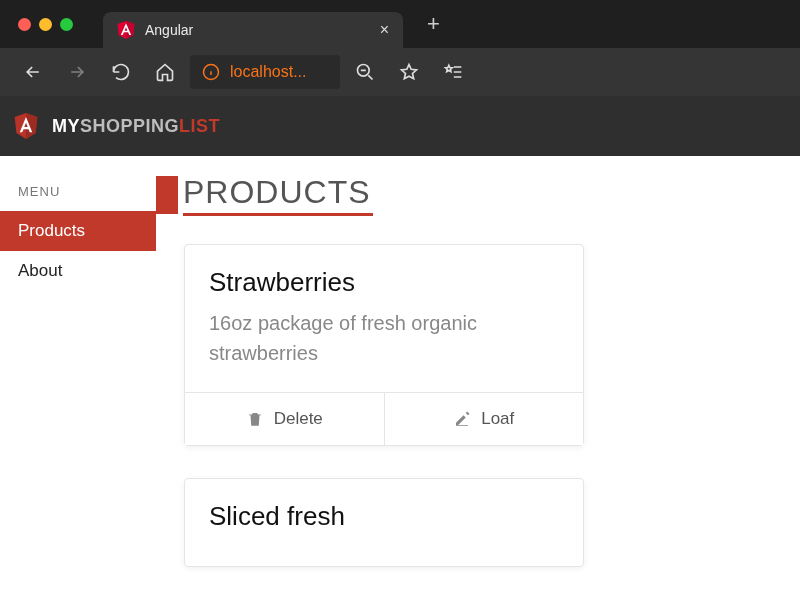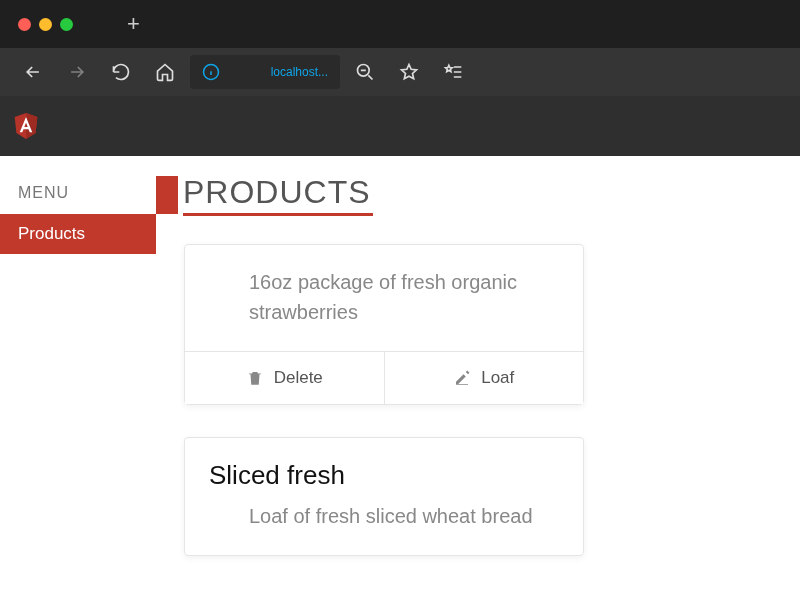--- a/index.html
+++ b/index.html
@@ -12,59 +12,68 @@
   .traffic-light { width: 13px; height: 13px; border-radius: 50%; }
   .tl-red { background: #ff5f56; } .tl-yellow { background: #ffbd2e; } .tl-green { background: #27c93f; }
   .tab { background: #353535; height: 36px; width: 300px; margin-top: 12px; border-radius: 8px 8px 0 0; display: flex; align-items: center; padding: 0 14px; color: #eaeaea; font-size: 14px; position: relative; }
   .tab .favicon { width: 18px; height: 18px; margin-right: 10px; }
   .tab .close { margin-left: auto; color: #ddd; font-size: 16px; cursor: pointer; }
   .new-tab { color: #ccc; font-size: 22px; margin-left: 16px; padding: 4px 8px; cursor: pointer; line-height: 1; }
 
   .toolbar { background: #353535; height: 48px; display: flex; align-items: center; padding: 0 14px; gap: 6px; }
   .tb-btn { width: 38px; height: 38px; display: inline-flex; align-items: center; justify-content: center; color: #ddd; border-radius: 4px; cursor: pointer; }
   .tb-btn svg { width: 20px; height: 20px; }
-  .addr { display: flex; align-items: center; background: #2a2a2a; border-radius: 4px; height: 34px; padding: 0 12px; color: #0ea5e9; font-size: 12px; width: 150px; gap: 10px; justify-content: space-between; }
+  .addr { display: flex; align-items: center; background: #2a2a2a; border-radius: 4px; height: 34px; padding: 0 12px; color: #f97316; font-size: 16px; width: 150px; gap: 10px; }
   .addr svg { width: 18px; height: 18px; flex-shrink: 0; }
   .addr span { white-space: nowrap; overflow: hidden; text-overflow: ellipsis; }
 
   
   .app-header { background: #2f2f2f; height: 60px; display: flex; align-items: center; padding: 0 14px; }
   .app-logo { width: 24px; height: 28px; margin-right: 14px; }
   .brand { font-size: 18px; font-weight: 700; letter-spacing: 0.5px; }
   .brand .w { color: #fff; } .brand .g { color: #bdbdbd; } .brand .r { color: #c0392b; }
 
   
   .content { display: flex; height: calc(592px - 48px - 48px - 60px); background: #fff; }
   .sidebar { width: 156px; padding: 24px 0 0 0; }
-  .menu-title { font-size: 16px; color: #777; letter-spacing: 1px; padding: 4px 18px 12px; }
+  .menu-title { font-size: 13px; color: #777; letter-spacing: 1px; padding: 4px 18px 12px; }
   .menu-item { display: block; padding: 10px 18px; font-size: 17px; color: #222; cursor: pointer; text-decoration: none; }
   .menu-item.active { background: #c0392b; color: #fff; }
 
   .main { flex: 1; padding: 18px 0 0 0; }
   .page-title { display: flex; align-items: center; margin-bottom: 28px; }
   .title-bar { width: 22px; height: 38px; background: #c0392b; margin-right: 5px; }
   .page-title h1 { font-size: 32px; font-weight: 400; color: #555; letter-spacing: 1px; border-bottom: 3px solid #c0392b; padding: 0 2px 2px 0; }
 
   .card { width: 400px; border: 1px solid #e5e5e5; border-radius: 4px; box-shadow: 0 2px 6px rgba(0,0,0,0.06); margin: 0 0 32px 28px; }
   .card-body { padding: 22px 24px 24px; }
   .card-body h2 { font-size: 26px; font-weight: 500; color: #111; margin-bottom: 10px; }
-  .card-body p { font-size: 20px; color: #888; line-height: 1.5; margin-left: 40px; }
+  .card-body p { font-size: 20px; color: #888; line-height: 1.5; }
   .card-actions { display: flex; border-top: 1px solid #e5e5e5; }
   .card-actions button { flex: 1; background: #fff; border: none; padding: 16px 0; font-size: 17px; color: #555; cursor: pointer; display: flex; align-items: center; justify-content: center; gap: 10px; }
   .card-actions button:first-child { border-right: 1px solid #e5e5e5; }
   .card-actions svg { width: 18px; height: 18px; fill: #888; }
 </style>
 </head>
 <body>
 
 <div class="browser-chrome">
   <div class="traffic-lights">
     <div class="traffic-light tl-red"></div>
     <div class="traffic-light tl-yellow"></div>
     <div class="traffic-light tl-green"></div>
+  </div>
+  <div class="tab">
+    <svg class="favicon" viewBox="0 0 250 250">
+        <path fill="#DD0031" d="M125 0L7 42l18 155 100 53 100-53 18-155z"></path>
+        <path fill="#C3002F" d="M125 0v250l100-53 18-155z"></path>
+        <path fill="#FFF" d="M125 31L53 193h27l15-36h60l15 36h27L125 31zm20 104h-40l20-48 20 48z"></path>
+      </svg>
+    <span>Angular</span>
+    <span class="close">×</span>
   </div>
   <div class="new-tab">+</div>
 </div>
 
 <div class="toolbar">
   <div class="tb-btn">
     <svg viewBox="0 0 24 24" fill="none" stroke="currentColor" stroke-width="2">
         <path d="M19 12H5M11 18l-6-6 6-6"></path>
       </svg>
   </div>
@@ -107,36 +116,41 @@
       </svg>
   </div>
 </div>
 
 <div class="app-header">
   <svg class="app-logo" viewBox="0 0 250 270">
       <path fill="#b53328" d="M125 0L7 42l18 165 100 63 100-63 18-165z"></path>
       <path fill="#9e2b22" d="M125 0v270l100-63 18-165z"></path>
       <path fill="#fff" d="M125 40L60 200h26l13-32h52l13 32h26L125 40zm18 106h-36l18-44 18 44z"></path>
     </svg>
+  <div class="brand">
+    <span class="w">MY</span><span class="g">SHOPPING</span><span class="r">LIST</span>
+  </div>
 </div>
 
 <div class="content">
   <div class="sidebar">
     <div class="menu-title">MENU</div>
     <a class="menu-item active"><span>Products</span></a>
+    <a class="menu-item"><span>About</span></a>
   </div>
 
   <div class="main">
     <div class="page-title">
       <div class="title-bar"></div>
       <h1>PRODUCTS</h1>
     </div>
 
     <div class="card">
       <div class="card-body">
+        <h2>Strawberries</h2>
         <p>16oz package of fresh organic strawberries</p>
       </div>
       <div class="card-actions">
         <button>
           <svg viewBox="0 0 24 24">
               <path d="M6 7h12l-1 14H7L6 7zm3-3h6l1 2H8l1-2zM4 6h16v1H4z"></path>
             </svg>
           <span>Delete</span>
         </button>
         <button>
@@ -144,17 +158,16 @@
               <path d="M4 17v3h3l10-10-3-3L4 17zM20 7l-3-3 2-2 3 3-2 2zM4 20h16v1H4z"></path>
             </svg>
           <span>Loaf</span>
         </button>
       </div>
     </div>
 
     <div class="card">
       <div class="card-body">
         <h2>Sliced fresh</h2>
-        <p>Loaf of fresh sliced wheat bread</p>
       </div>
     </div>
   </div>
 </div>
 
 </body></html>

